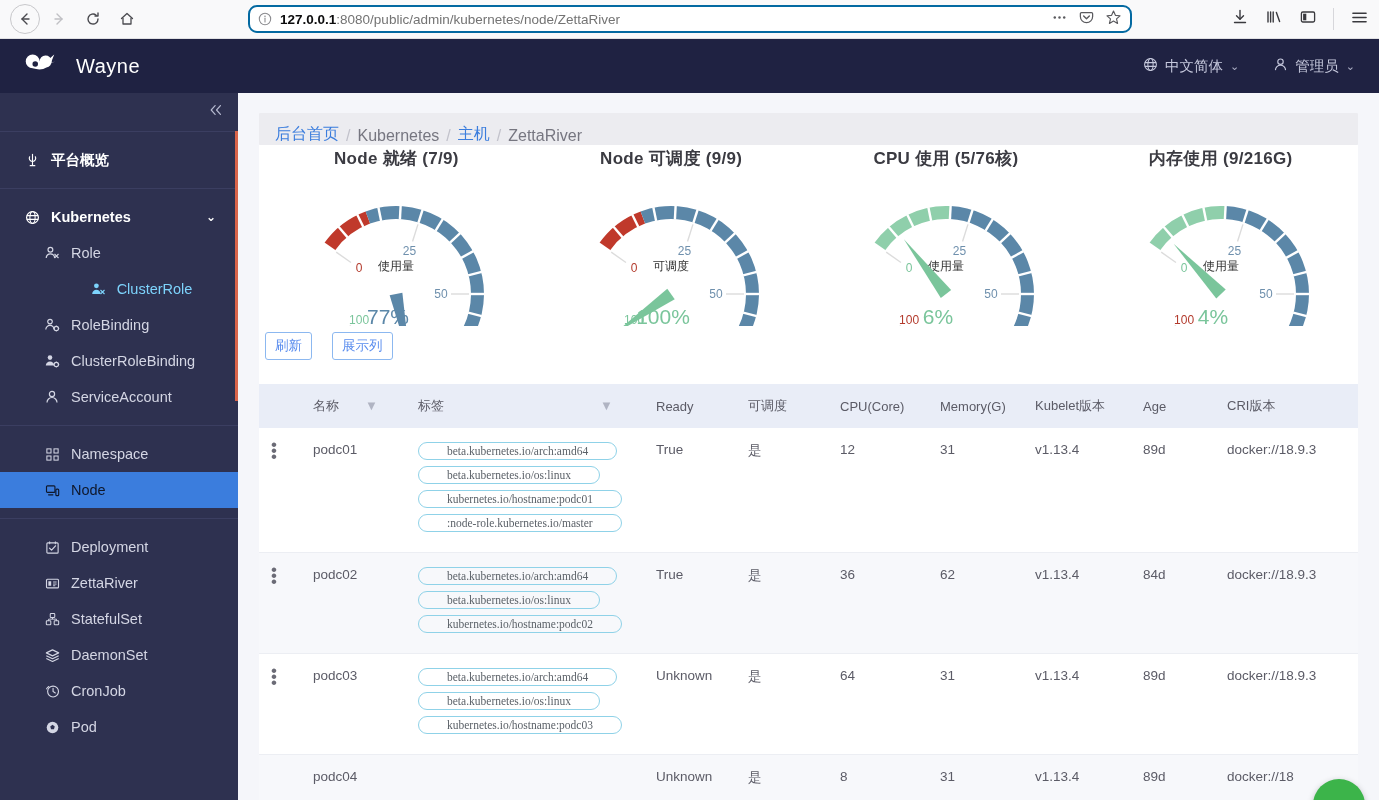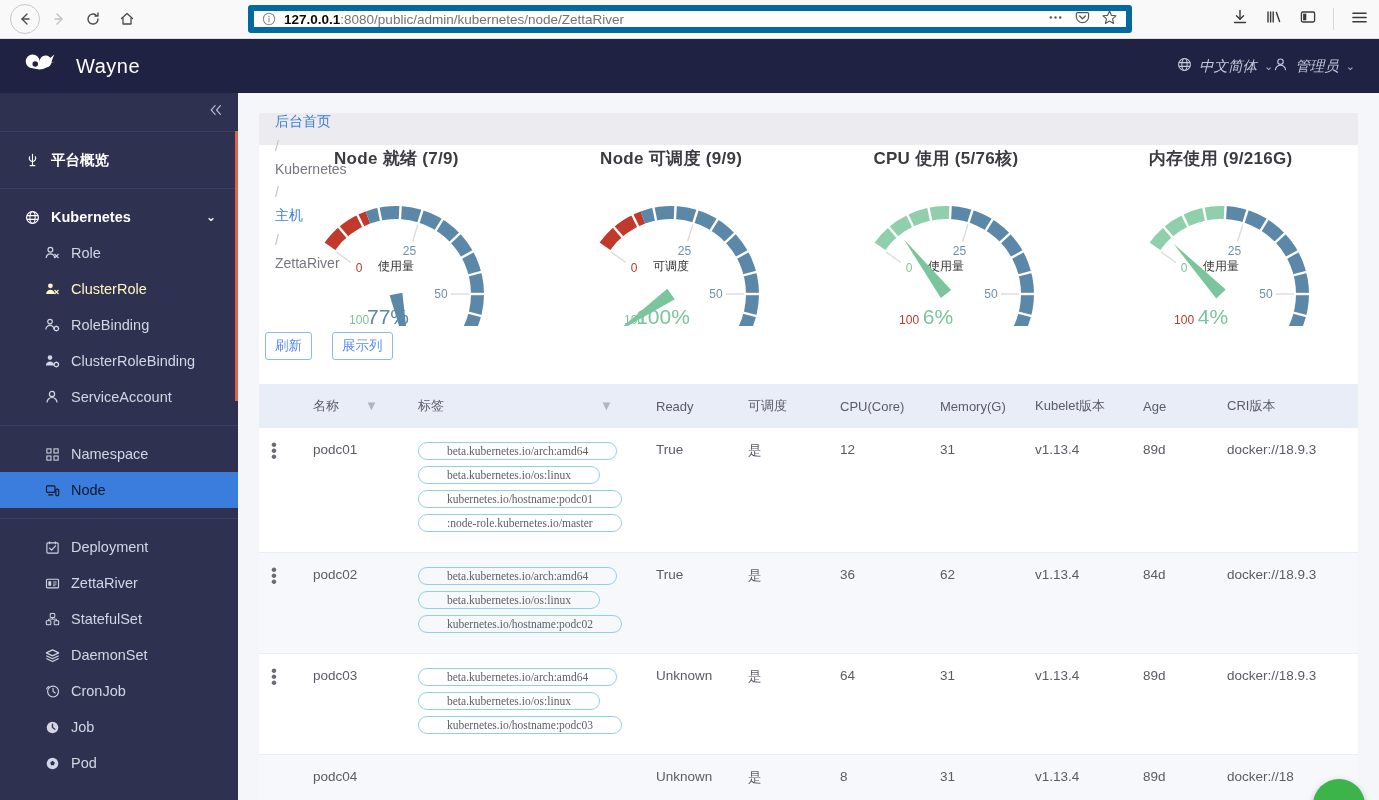--- a/index.html
+++ b/index.html
@@ -23,21 +23,21 @@
     width: 30px; height: 30px; border-radius: 50%;
     display: flex; align-items: center; justify-content: center;
     color: #4a4a4f;
   }
   .nav-btn.circled { border: 1px solid #c8c8cb; }
   .nav-btn.disabled { color: #c0c0c4; }
   .nav-btn svg { display: block; }
 
   .urlbar {
     position: absolute; left: 248px; width: 884px; height: 28px;
-    background: #ffffff; border: 6px solid #0369a1; border-radius: 3px;
+    background: #ffffff; border: 2px solid #0369a1; border-radius: 9px;
     display: flex; align-items: center; padding: 0 8px;
   }
   .urlbar .info-icon { color: #8a8a8e; margin-right: 8px; display:flex; }
   .url-text {
     flex: 1; font-size: 13.5px; color: #0c0c0d; white-space: nowrap;
     overflow: hidden;
   }
   .url-text .dim { color: #737373; }
   .url-actions { display: flex; align-items: center; gap: 10px; color: #5a5a5e; }
 
@@ -48,21 +48,21 @@
   .chrome-sep { width: 1px; height: 22px; background: #d7d7db; }
 
   
   .topnav {
     height: 54px; background: #1f2242; display: flex; align-items: center;
     position: relative;
   }
   .brand { display: flex; align-items: center; gap: 14px; padding-left: 24px; }
   .brand-name { color: #ffffff; font-size: 20px; letter-spacing: .5px; }
   .topnav-right {
-    position: absolute; right: 24px; display: flex; align-items: center;  font-style: italic;
+    position: absolute; right: 24px; display: flex; align-items: center; gap: 34px;
   }
   .topnav-item {
     display: flex; align-items: center; gap: 7px;
     color: #c6c9dd; font-size: 14.5px; cursor: pointer;
   }
   .caret { font-size: 11px; opacity: .85; }
 
   
   .shell { display: flex; height: 746px; }
 
@@ -77,40 +77,39 @@
   }
   .side-sep { height: 1px; background: #3b3e61; margin: 0; }
   .side-group { padding: 10px 0; }
   .side-item {
     display: flex; align-items: center; gap: 11px;
     height: 36px; padding-left: 24px; color: #d7d9e6; font-size: 14.5px;
     cursor: pointer; white-space: nowrap;
   }
   .side-item.top-level { font-weight: bold; color: #ffffff; }
   .side-item.sub { padding-left: 44px; font-size: 14.5px; color: #d4d6e4; }
-  .side-item.active-text { color: #fef9c3; }
+  .side-item.active-text { color: #7dd3fc; justify-content: center; }
   .side-item.active-bg { background: #3b7ddd; color: #0f172a; }
   .side-item .ic { width: 16px; height: 16px; display: flex; align-items: center; justify-content: center; flex: 0 0 16px;}
   .side-item .ic svg { display: block; }
   .side-item .chev { margin-left: auto; margin-right: 22px; font-size: 12px; }
   .accent-bar {
     position: absolute; left: 235px; top: 38px; width: 3px; height: 270px;
     background: #d9644a;
   }
 
   
   .main {
     flex: 1; background: #f5f6fa; padding: 20px 21px 0 21px; overflow: hidden;
     position: relative;
   }
   .breadcrumb {
-    background: #ececf0; height: 32px; display: flex; align-items: flex-start;
-    padding: 0 16px; font-size: 14px; color: #8d8d97; gap: 7px;
+    background: #ececf0; height: 32px; display: flex; align-items: flex-end;
+    padding: 0 16px; font-size: 16px; color: #8d8d97; gap: 7px;
     border-radius: 1px;
-    flex-direction: column;
   }
   .breadcrumb .link { color: #3b7ddd; cursor: pointer; }
   .breadcrumb .sep { color: #c2c2cb; }
   .breadcrumb .plain { color: #767680; }
 
   .panel { background: #ffffff; margin-top: 0; }
   .collapse-ctl {
     text-align: right; padding: 14px 18px 0 0; color: #3b7ddd; font-size: 14px;
     cursor: pointer;
   }
@@ -456,29 +455,20 @@
       </div>
       <div class="side-item sub">
         <span class="ic">
           <svg width="15" height="15" viewBox="0 0 16 16">
               <circle cx="8.6" cy="8" r="5.8" fill="none" stroke="currentColor" stroke-width="1.2"></circle>
               <path d="M8.6 4.6 V8 L11 9.6" fill="none" stroke="currentColor" stroke-width="1.2" stroke-linecap="round"></path>
               <path d="M1.6 5.2 A6 6 0 0 1 4 2.6" fill="none" stroke="currentColor" stroke-width="1.1" stroke-linecap="round"></path>
             </svg>
         </span>
         <span>CronJob</span>
-      </div>
-      <div class="side-item sub">
-        <span class="ic">
-          <svg width="15" height="15" viewBox="0 0 16 16">
-              <circle cx="8" cy="8" r="6.2" fill="currentColor"></circle>
-              <path d="M8 4.4 V8 L10.6 9.8" fill="none" stroke="#2e3150" stroke-width="1.4" stroke-linecap="round"></path>
-            </svg>
-        </span>
-        <span>Job</span>
       </div>
       <div class="side-item sub">
         <span class="ic">
           <svg width="15" height="15" viewBox="0 0 16 16">
               <circle cx="8" cy="8" r="6.2" fill="currentColor"></circle>
               <path d="M8 5 L10.4 6.9 L9.5 9.9 H6.5 L5.6 6.9 Z" fill="#2e3150"></path>
             </svg>
         </span>
         <span>Pod</span>
       </div>

